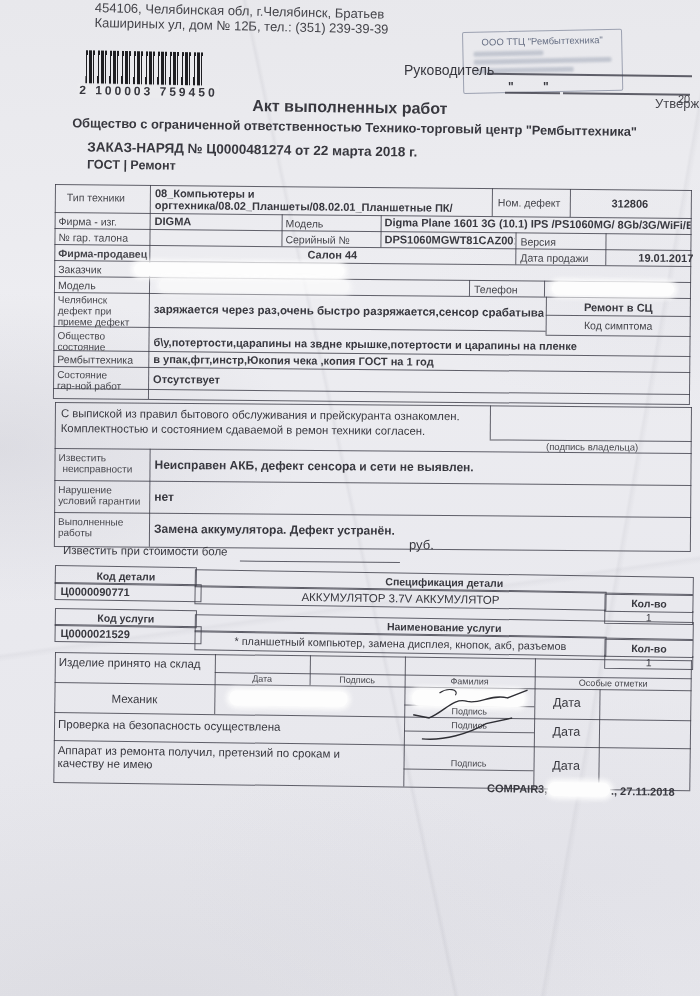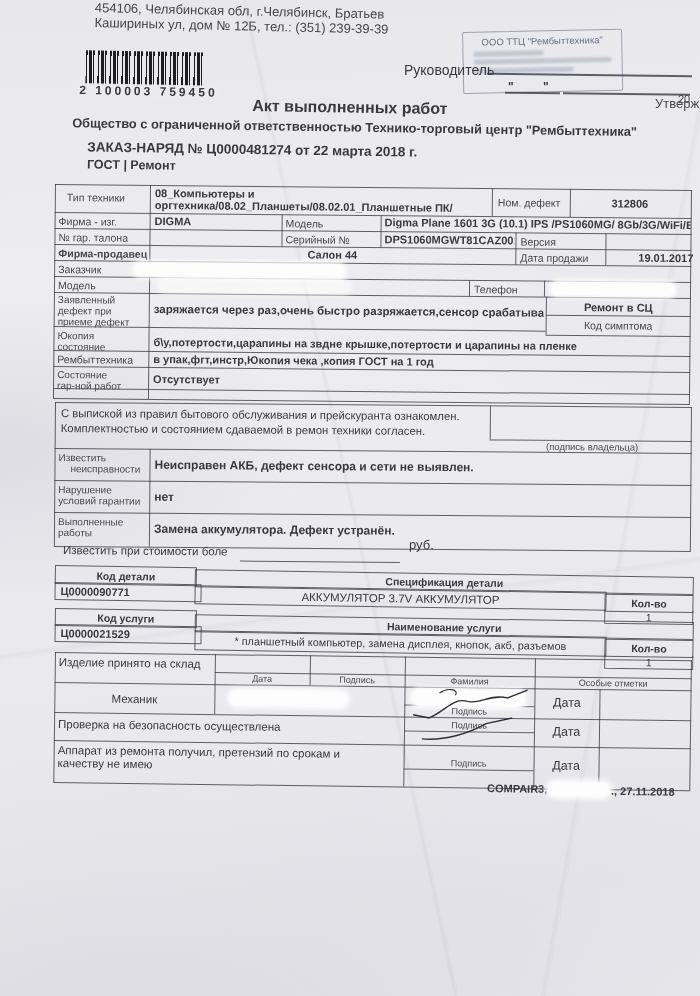--- a/index.html
+++ b/index.html
@@ -126,28 +126,28 @@
   <div class="t val" style="left:584px;top:62px;">19.01.2017</div>
 
   <div class="t lbl2" style="left:4px;top:79px;">Заказчик</div>
   <div class="red" style="left:80px;top:78px;width:210px;height:13px;"></div>
 
   <div class="t lbl2" style="left:4px;top:95px;">Модель</div>
   <div class="red" style="left:105px;top:94px;width:190px;height:12px;opacity:.65;"></div>
   <div class="t lbl2" style="left:420px;top:95px;">Телефон</div>
   <div class="red" style="left:498px;top:93px;width:122px;height:13px;"></div>
 
-  <div class="t lbl" style="left:4px;top:110px;">Заявленный</div>
+  <div class="t lbl" style="left:4px;top:110px;">Челябинск</div>
   <div class="t lbl" style="left:4px;top:121px;">дефект при</div>
   <div class="t lbl" style="left:4px;top:132px;">приеме дефект</div>
   <div class="t val" style="left:100px;top:118px;width:390px;overflow:hidden;font-size:11.5px;">заряжается через раз,очень быстро разряжается,сенсор срабатывает са</div>
   <div class="t val ctr" style="left:492px;top:112px;width:145px;">Ремонт в СЦ</div>
   <div class="t lbl2 ctr" style="left:492px;top:130px;width:145px;">Код симптома</div>
 
-  <div class="t lbl" style="left:4px;top:146px;">Юкопия</div>
+  <div class="t lbl" style="left:4px;top:146px;">Общество</div>
   <div class="t lbl" style="left:4px;top:157px;">состояние</div>
   <div class="t val" style="left:100px;top:151px;width:534px;overflow:hidden;">б\у,потертости,царапины на звдне крышке,потертости и царапины на пленке</div>
 
   <div class="t lbl2" style="left:4px;top:169px;">Рембыттехника</div>
   <div class="t val" style="left:100px;top:168px;">в упак,фгт,инстр,Юкопия чека ,копия ГОСТ на 1 год</div>
 
   <div class="t lbl" style="left:4px;top:185px;">Состояние</div>
   <div class="t lbl" style="left:4px;top:196px;">гар-ной  работ</div>
   <div class="t val" style="left:100px;top:188px;">Отсутствует</div>
 </div>
@@ -160,21 +160,21 @@
   <div class="hl" style="left:0;top:110px;width:637px;"></div>
   <div class="hl" style="left:0;top:144px;width:637px;"></div>
   <div class="vl" style="left:0;top:0;height:144px;"></div>
   <div class="vl" style="left:636px;top:0;height:144px;"></div>
   <div class="vl" style="left:435px;top:0;height:34px;"></div>
   <div class="vl" style="left:95px;top:46px;height:98px;"></div>
   <div class="t" style="left:6px;top:5px;font-size:11.3px;">С выпиской из правил бытового обслуживания и прейскуранта ознакомлен.</div>
   <div class="t" style="left:6px;top:20px;font-size:11.3px;">Комплектностью и состоянием сдаваемой в ремон техники согласен.</div>
   <div class="t ctr" style="left:445px;top:35px;width:185px;font-size:9.5px;color:#47474d;">(подпись владельца)</div>
   <div class="t lbl" style="left:4px;top:50px;">Известить</div>
-  <div class="t lbl" style="left:16px;top:61px;">неисправности</div>
+  <div class="t lbl" style="left:8px;top:61px;">неисправности</div>
   <div class="t val" style="left:100px;top:55px;font-size:12px;">Неисправен АКБ, дефект сенсора и сети не выявлен.</div>
   <div class="t lbl" style="left:4px;top:82px;">Нарушение</div>
   <div class="t lbl" style="left:4px;top:93px;">условий гарантии</div>
   <div class="t val" style="left:100px;top:87px;font-size:12px;">нет</div>
   <div class="t lbl" style="left:4px;top:114px;">Выполненные</div>
   <div class="t lbl" style="left:4px;top:125px;">работы</div>
   <div class="t val" style="left:100px;top:119px;font-size:12px;">Замена аккумулятора. Дефект устранён.</div>
 </div>
 
 <div class="abs" style="left:0;top:0;transform:rotate(0.5deg);transform-origin:60px 550px;">

